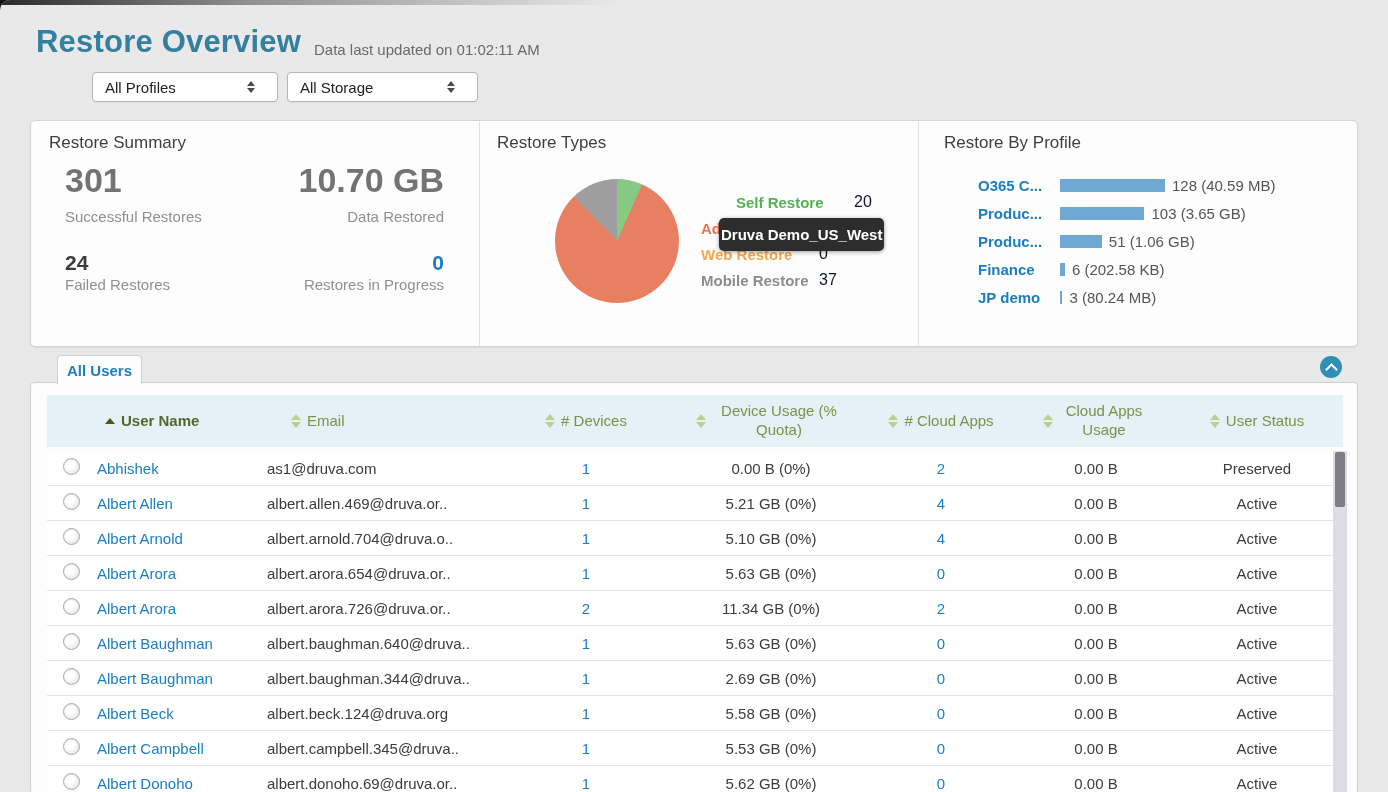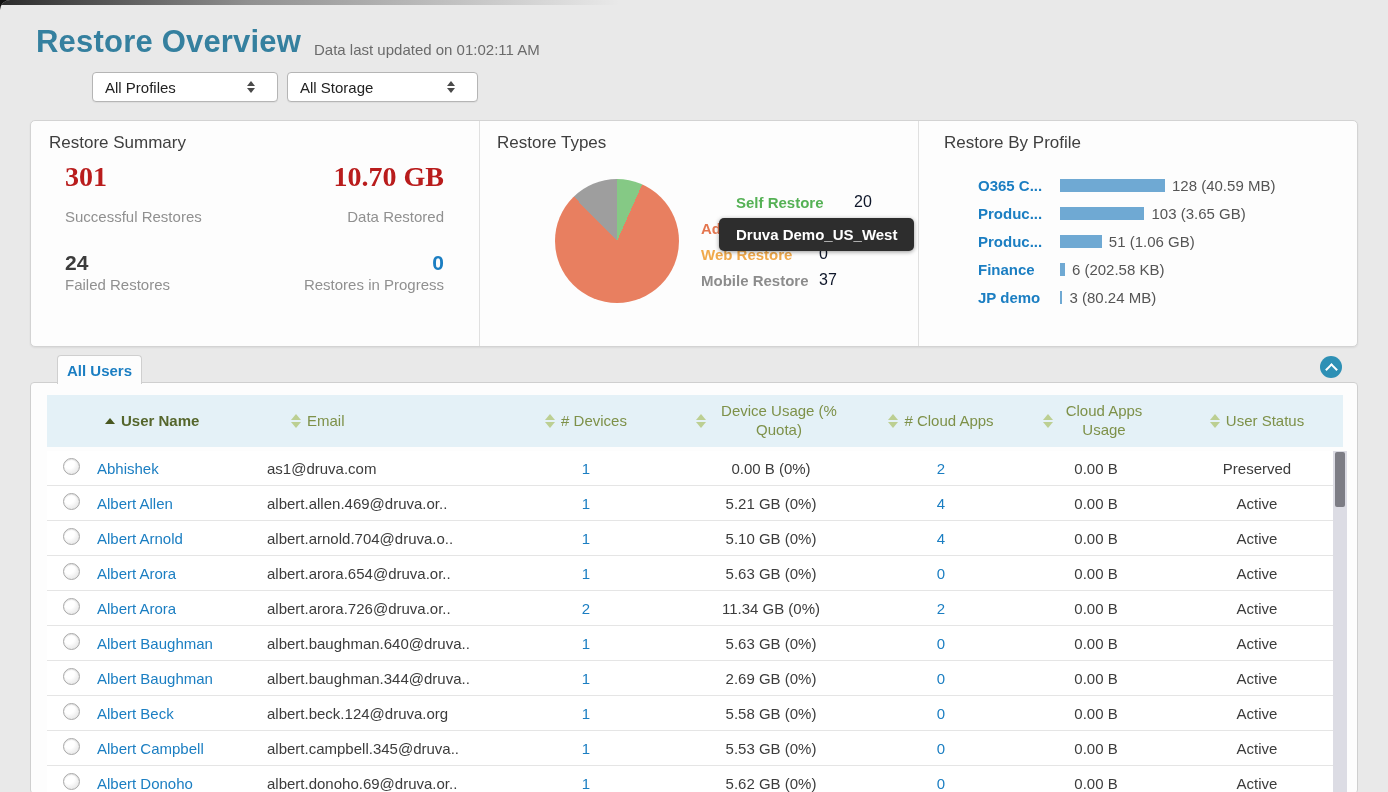--- a/index.html
+++ b/index.html
@@ -32,33 +32,33 @@
   .updown .u{border-bottom:5px solid #4a4a4a;}
   .updown .d{border-top:5px solid #4a4a4a;}
 
   
   .panels{position:absolute;left:30px;top:120px;width:1328px;height:227px;background:#fdfdfd;
           border:1px solid #d3d3d3;border-radius:5px;box-shadow:0 1px 2px rgba(0,0,0,.07);box-sizing:border-box;}
   .panel-title{position:absolute;top:12px;font-size:17px;color:#3f3f3f;}
   .divider{position:absolute;top:0;width:1px;height:100%;background:#e0e0e0;}
 
   
-  .big-val{position:absolute;font-size:28px;font-weight:bold;color:#b91c1c;font-family:Liberation Serif, serif;}
+  .big-val{position:absolute;font-size:34px;font-weight:bold;color:#737373;}
   .mid-val{position:absolute;font-size:21px;font-weight:600;color:#3c3c3c;}
   .stat-label{position:absolute;font-size:15px;color:#909090;}
   .blue{color:#1b7ec2 !important;}
 
   
   .pie{position:absolute;left:76px;top:58px;width:124px;height:124px;border-radius:50%;}
   .legend{position:absolute;left:222px;top:68px;}
   .legend-row{display:flex;align-items:center;height:26px;font-size:15px;}
   .legend-label{width:118px;font-weight:600;}
   .legend-val{font-size:16px;color:#0f172a;}
   .tooltip{position:absolute;left:240px;top:97px;height:33px;background:#2d2d2d;border-radius:5px;
-           color:#fff;font-size:15px;font-weight:bold;display:flex;align-items:center;padding:0 17px;
+           color:#fff;font-size:15px;font-weight:bold;display:flex;align-items:center;padding:0 2px;
            box-shadow:0 1px 4px rgba(0,0,0,.4);z-index:5;white-space:nowrap;}
 
   
   .profile-rows{position:absolute;left:31px;top:50px;width:400px;}
   .profile-row{display:flex;align-items:center;height:28px;}
   .profile-label{width:82px;font-size:15px;font-weight:bold;color:#1b7ec2;cursor:pointer;white-space:nowrap;margin-left:29px;}
   .profile-bar{height:13px;background:#6fa9d3;flex:none;}
   .profile-text{font-size:15px;color:#555;margin-left:7px;white-space:nowrap;}
 
   

